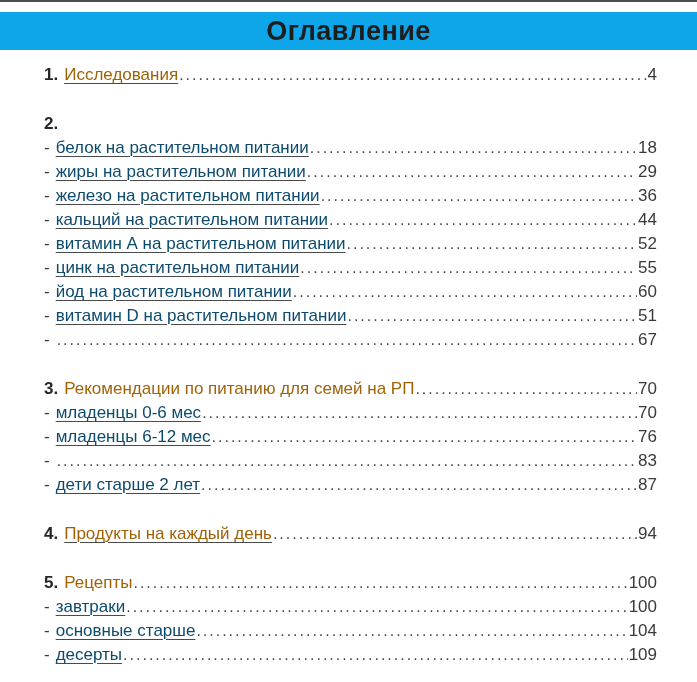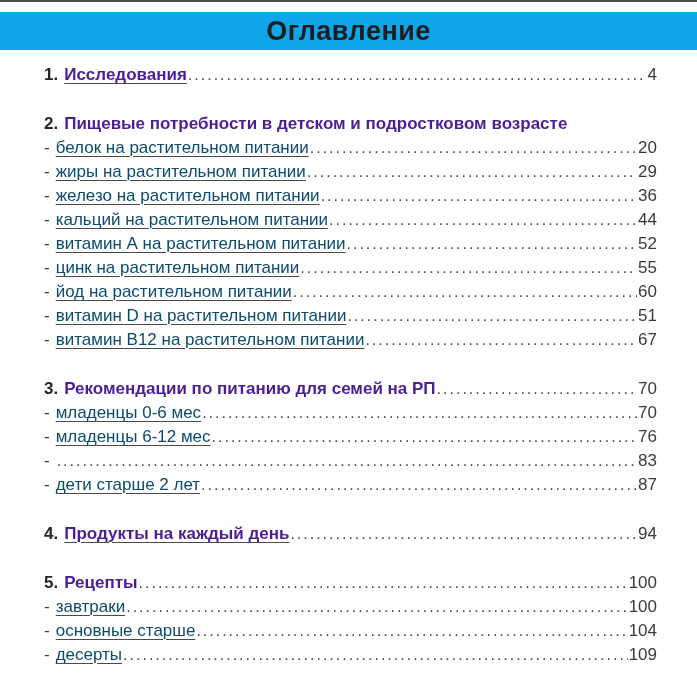--- a/index.html
+++ b/index.html
@@ -20,21 +20,21 @@
   }
   .content{padding:13px 40px 0 44px;}
   .section{margin:0;}
   .section + .section{margin-top:25px;}
   .row{
     display:flex;align-items:baseline;
     height:24px;font-size:17px;line-height:24px;
     white-space:nowrap;
   }
   .num{font-weight:bold;color:#262626;margin-right:6px;}
-  .ttl{font-weight:bold;color:#4c1d95;text-align:right;}
+  .ttl{font-weight:normal;color:#a16207;text-align:right;}
   .dash{color:#3a3a3a;margin-right:6px;}
   .lbl{color:#0c4a6e;}
   .u{
     text-decoration:underline;
     text-underline-offset:3px;
     text-decoration-thickness:1.4px;
     text-decoration-color:#4a4a4a;
   }
   .leader{
     flex:1;overflow:hidden;white-space:nowrap;
@@ -60,27 +60,26 @@
       <div class="row">
         <span class="num">1.</span>
         <span class="ttl u">Исследования</span>
         <span class="leader"></span>
         <span class="pg">4</span>
       </div>
     </div>
     <div class="section">
       <div class="row">
         <span class="num">2.</span>
-        <span class="ttl">Пищевые потребности в детском и подростковом возрасте</span>
       </div>
       <div class="row">
         <span class="dash">-</span>
         <span class="lbl u">белок на растительном питании</span>
         <span class="leader"></span>
-        <span class="pg">20</span>
+        <span class="pg">18</span>
       </div>
       <div class="row">
         <span class="dash">-</span>
         <span class="lbl u">жиры на растительном питании</span>
         <span class="leader"></span>
         <span class="pg">29</span>
       </div>
       <div class="row">
         <span class="dash">-</span>
         <span class="lbl u">железо на растительном питании</span>
@@ -112,21 +111,20 @@
         <span class="pg">60</span>
       </div>
       <div class="row">
         <span class="dash">-</span>
         <span class="lbl u">витамин D на растительном питании</span>
         <span class="leader"></span>
         <span class="pg">51</span>
       </div>
       <div class="row">
         <span class="dash">-</span>
-        <span class="lbl u">витамин B12 на растительном питании</span>
         <span class="leader"></span>
         <span class="pg">67</span>
       </div>
     </div>
     <div class="section">
       <div class="row">
         <span class="num">3.</span>
         <span class="ttl">Рекомендации по питанию для семей на РП</span>
         <span class="leader"></span>
         <span class="pg">70</span>

